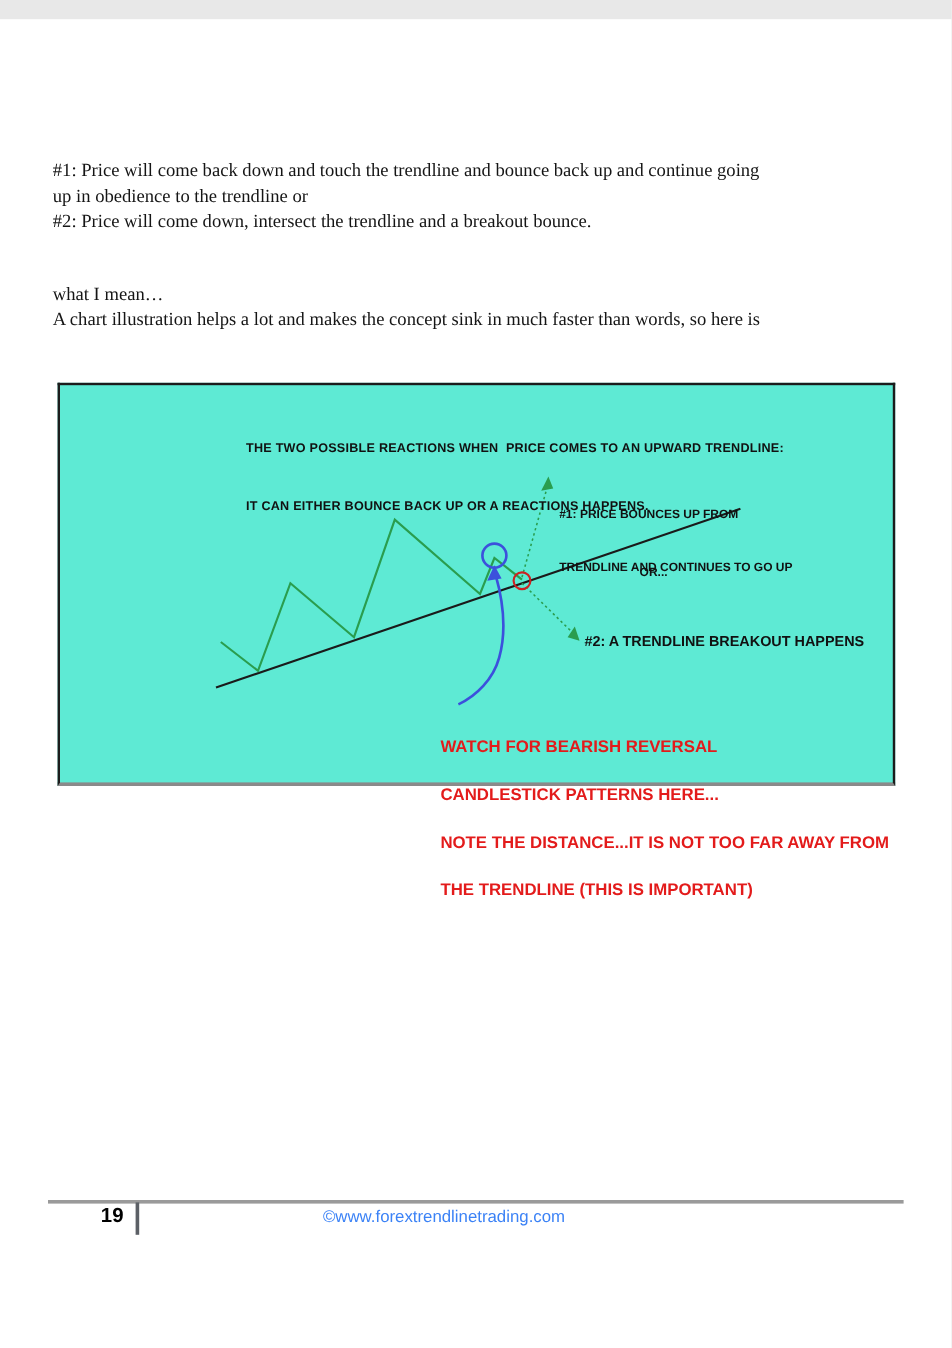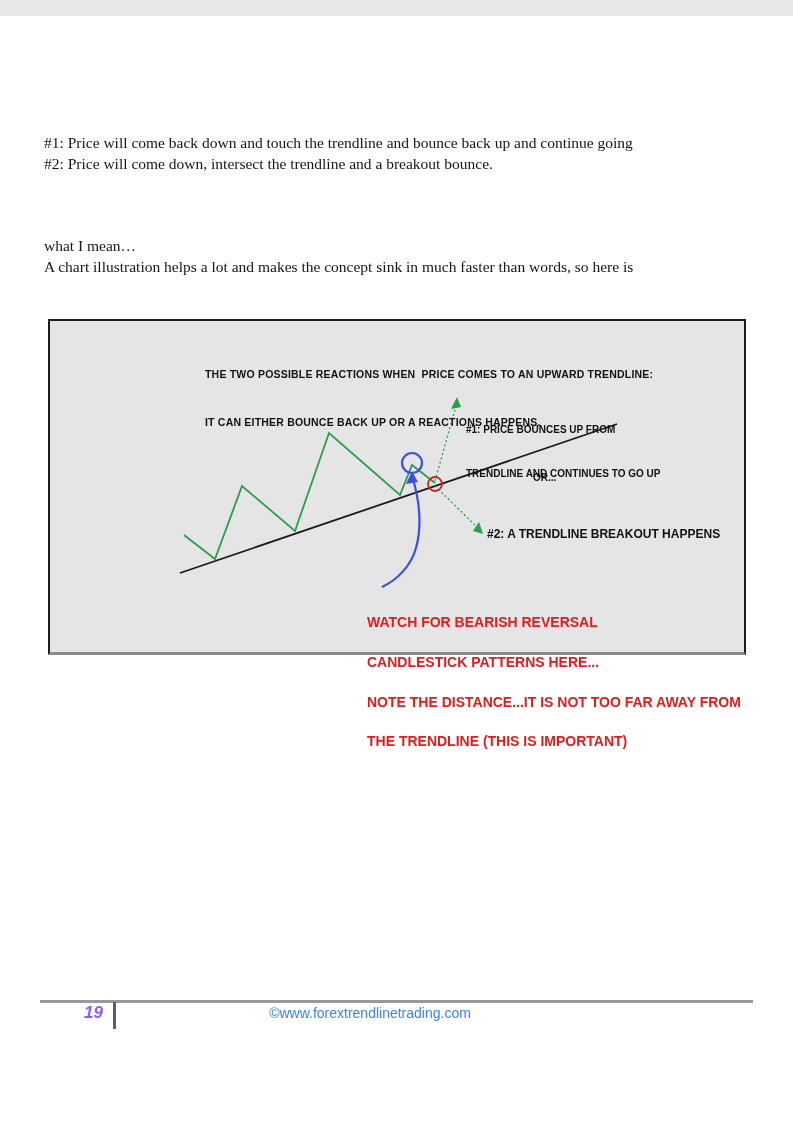--- a/index.html
+++ b/index.html
@@ -24,21 +24,21 @@
   #para1 { top: 116px; }
   #para2 { top: 219px; }
 
   
   .figure-box {
     position: absolute;
     left: 48px; top: 303px;
     width: 694px; height: 331px;
     border: 2px solid #1c1c1c;
     border-bottom: 3px solid #8a8a8a;
-    background: #e5e5e5;
+    background: #5eead4;
   }
   .figure-box svg { position: absolute; left: 0; top: 0; }
 
   .fig-text {
     position: absolute;
     font-family: "Liberation Sans", sans-serif;
     font-weight: bold;
     color: #111111;
     white-space: pre;
   }
@@ -53,22 +53,21 @@
     position: absolute;
     left: 40px; top: 984px;
     width: 713px; height: 3px;
     background: #9a9a9a;
   }
   .footer-page-number {
     position: absolute;
     left: 84px; top: 987px;
     font-family: "Liberation Sans", sans-serif;
     font-size: 17px; font-weight: bold;
-    color: #8b5cf6;
-    font-style: italic;
+    color: #000000;
   }
   .footer-bar {
     position: absolute;
     left: 113px; top: 986px;
     width: 3px; height: 27px;
     background: #5c6066;
   }
   .footer-copyright {
     position: absolute;
     left: 0; top: 989px;
@@ -79,20 +78,21 @@
     color: #3b82f6;
   }
 </style>
 </head>
 <body>
 
 <div class="page">
 
   <div class="para" id="para1">
     <div class="body-line">#1: Price will come back down and touch the trendline and bounce back up and continue going</div>
+    <div class="body-line">up in obedience to the trendline or</div>
     <div class="body-line">#2: Price will come down, intersect the trendline and a breakout bounce.</div>
   </div>
 
   <div class="para" id="para2">
     <div class="body-line">what I mean…</div>
     <div class="body-line">A chart illustration helps a lot and makes the concept sink in much faster than words, so here is</div>
   </div>
 
   <div class="figure-box">
 

